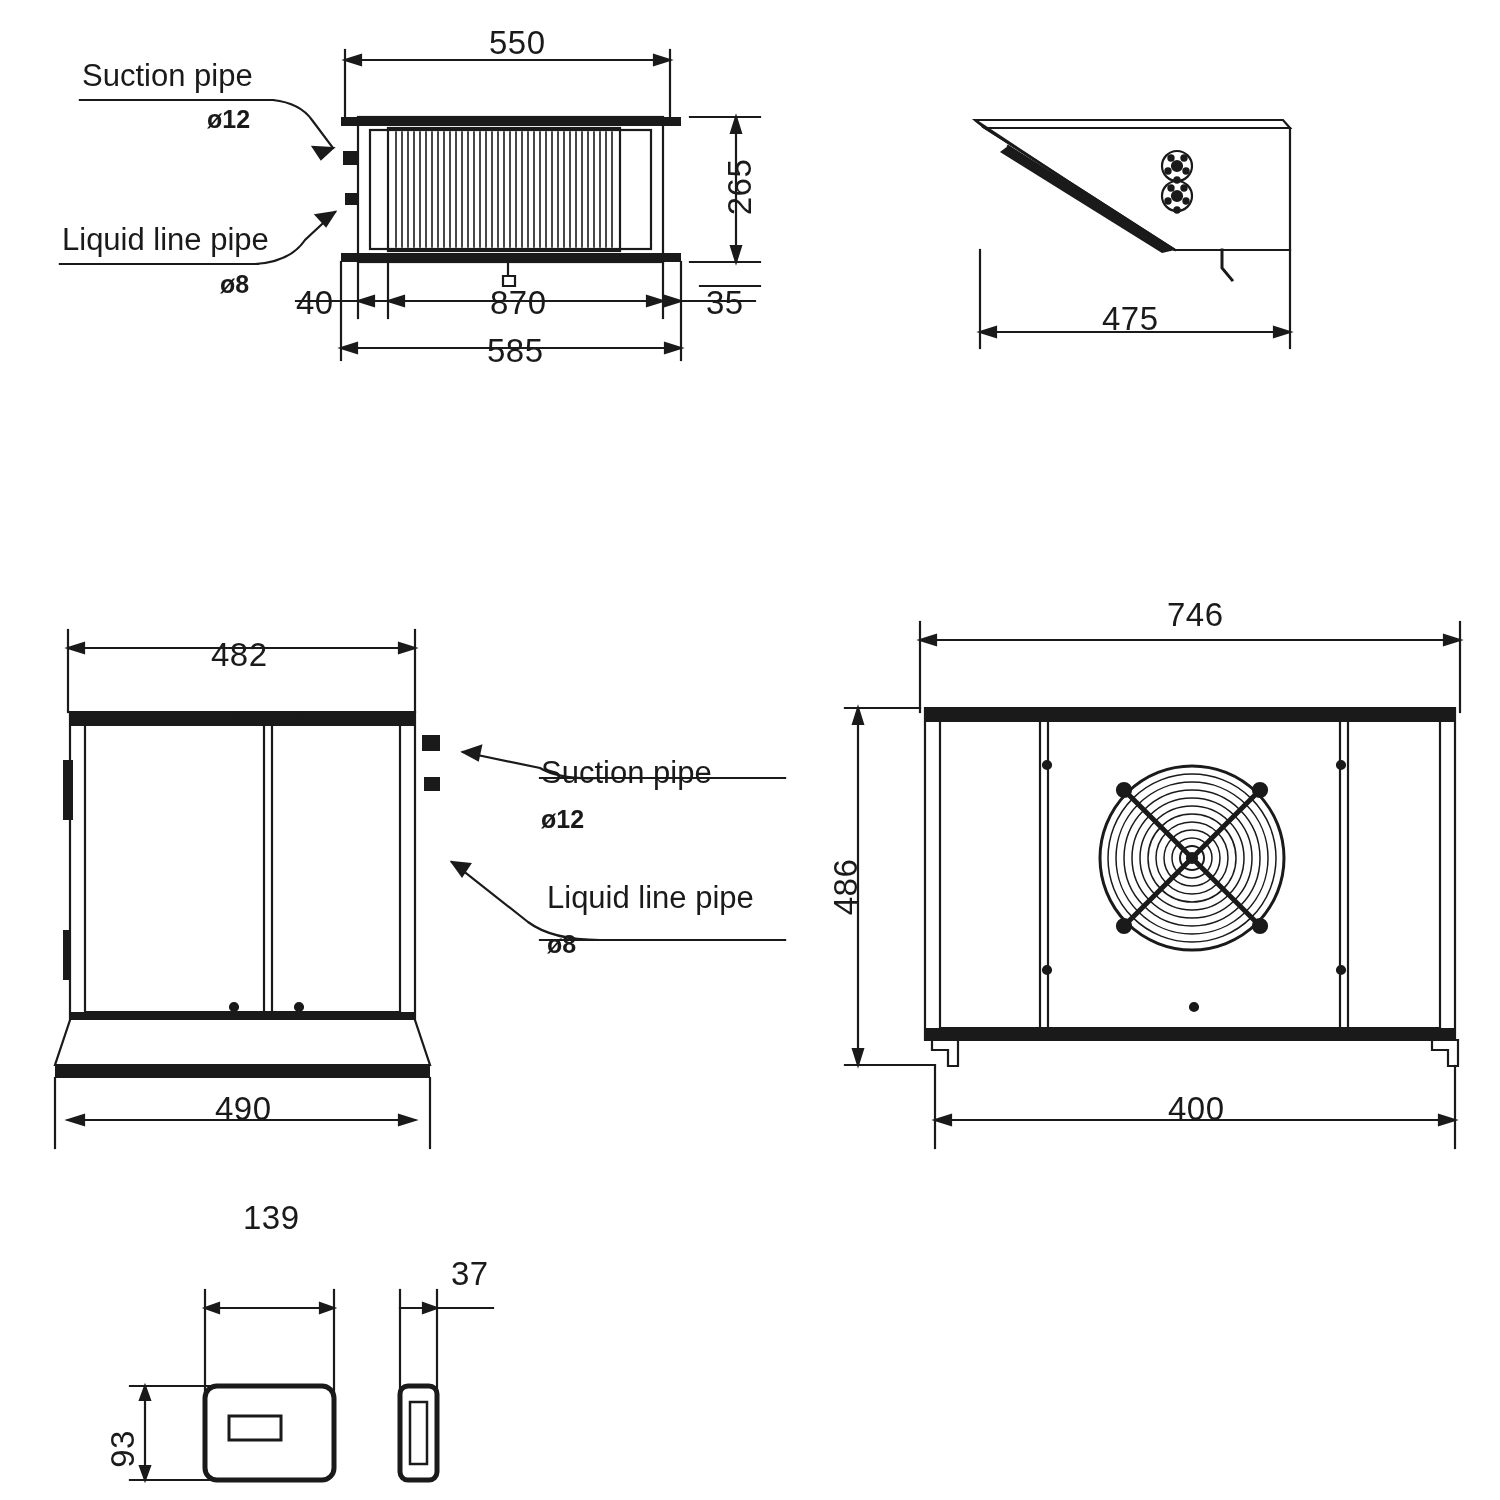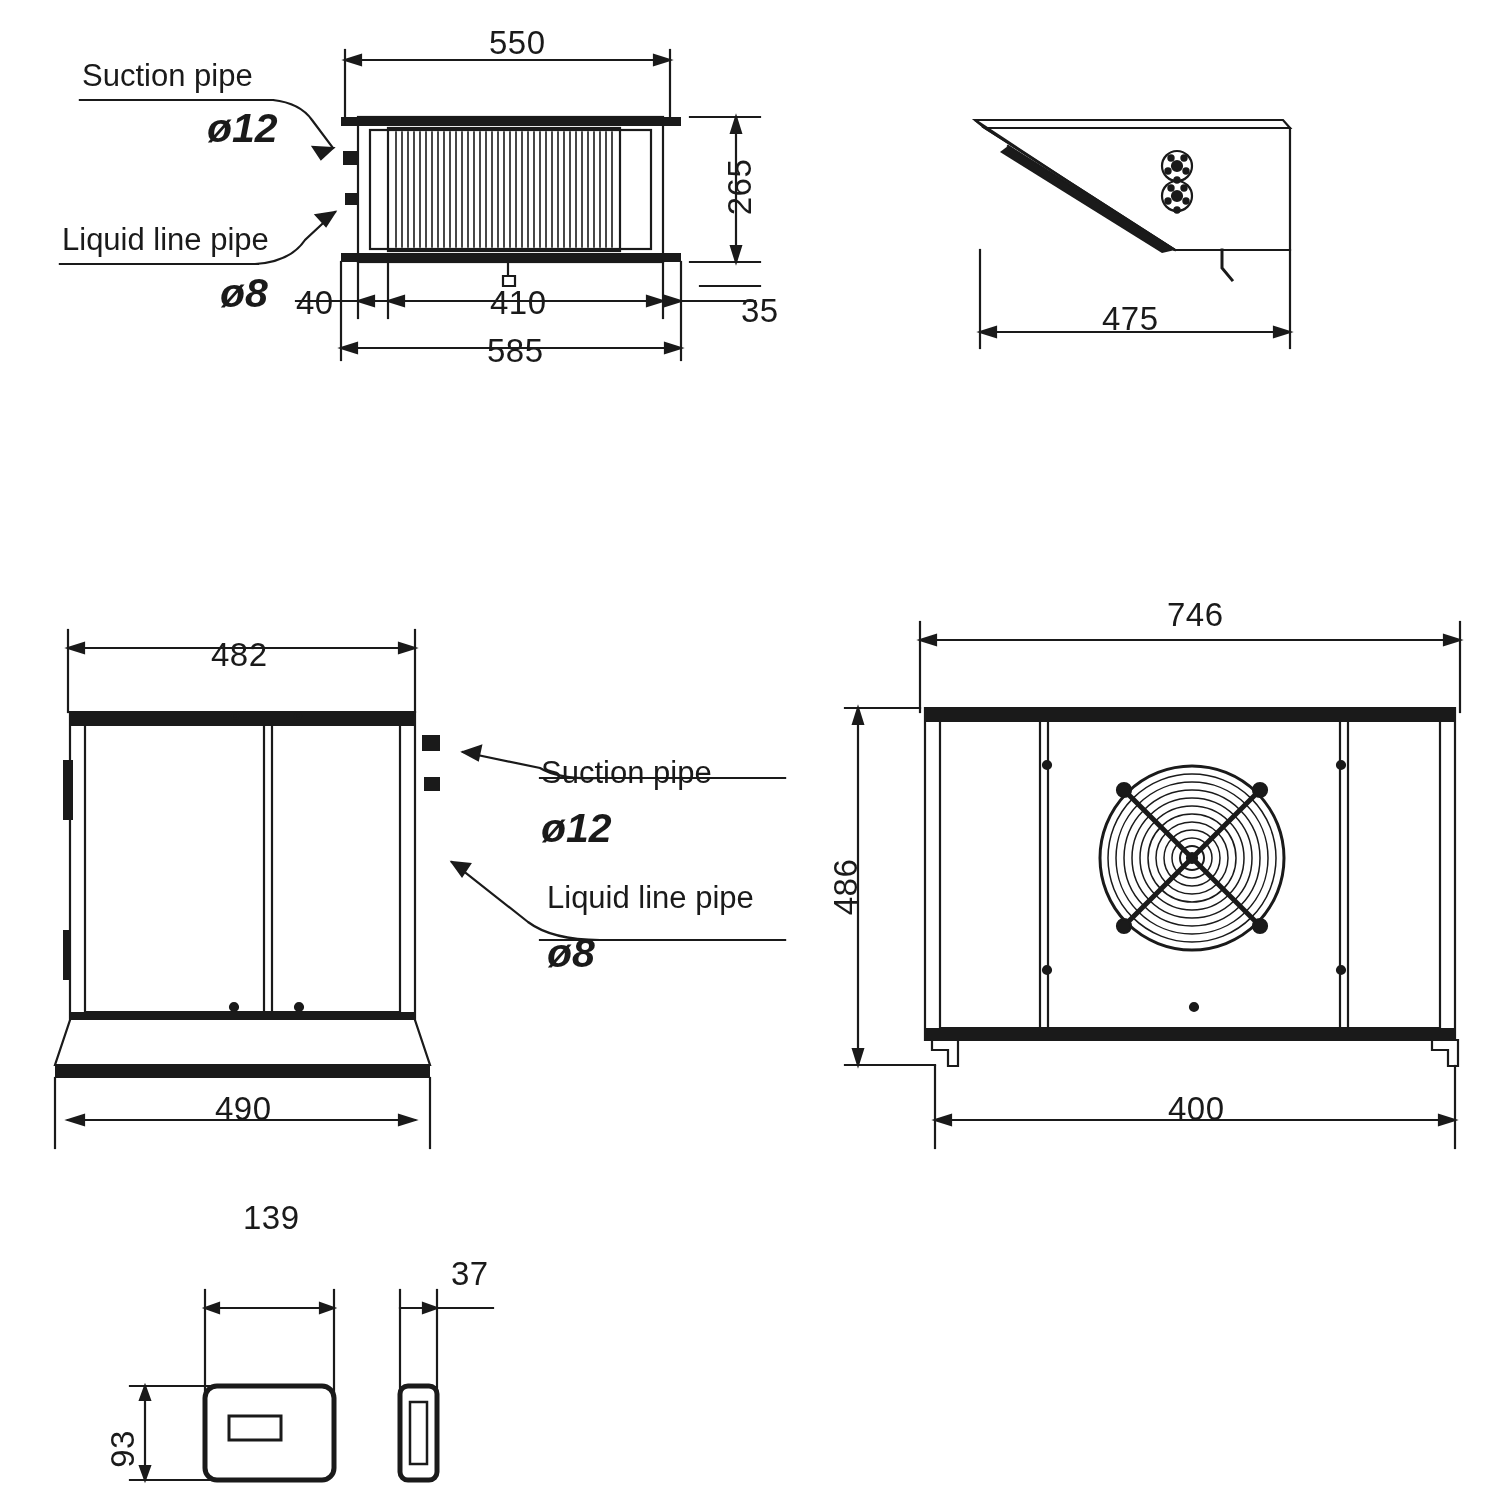--- a/index.html
+++ b/index.html
@@ -2,21 +2,21 @@
 <html><head>
 <meta charset="utf-8">
 <style>
   html,body{margin:0;padding:0;background:#ffffff;}
   body{width:1500px;height:1500px;position:relative;font-family:"Liberation Sans",sans-serif;color:#1a1a1a;overflow:hidden;}
   .stage{position:absolute;left:0;top:0;width:1500px;height:1500px;}
   svg{position:absolute;left:0;top:0;width:1500px;height:1500px;}
   .lbl{position:absolute;white-space:nowrap;font-family:"Liberation Sans",sans-serif;color:#1a1a1a;}
   .dim{font-size:33px;letter-spacing:0.5px;}
   .call{font-size:31px;}
-  .callb{font-size:41px;font-weight:bold;font-style:italic;}
+  .callb{font-size:25px;font-weight:bold;}
 </style>
 </head>
 <body>
 
 <div class="stage">
 
 <svg viewBox="0 0 1500 1500">
   <g fill="none" stroke="#1a1a1a" stroke-width="2.2" stroke-linecap="square">
 
     <g>
@@ -284,22 +284,22 @@
     <g>
       <rect x="400" y="1386" width="37" height="94" rx="8" stroke-width="5"></rect>
       <rect x="410" y="1402" width="17" height="62" stroke-width="2.5"></rect>
     </g>
   </g>
 </svg>
 
 <div class="lbl dim" style="left:489px;top:24px;">550</div>
 <div class="lbl dim" style="left:712px;top:168px;transform:rotate(-90deg);transform-origin:center;">265</div>
 <div class="lbl dim" style="left:296px;top:284px;">40</div>
-<div class="lbl dim" style="left:490px;top:284px;">410</div>
-<div class="lbl dim" style="left:706px;top:292px;margin-left:35px;">35</div>
+<div class="lbl dim" style="left:490px;top:284px;">870</div>
+<div class="lbl dim" style="left:706px;top:284px;">35</div>
 <div class="lbl dim" style="left:487px;top:332px;">585</div>
 
 <div class="lbl call" style="left:82px;top:58px;">Suction pipe</div>
 <div class="lbl callb" style="left:207px;top:105px;">ø12</div>
 <div class="lbl call" style="left:62px;top:222px;">Liquid line pipe</div>
 <div class="lbl callb" style="left:220px;top:270px;">ø8</div>
 
 <div class="lbl dim" style="left:1102px;top:300px;">475</div>
 
 <div class="lbl dim" style="left:211px;top:596px;margin-top:40px;">482</div>

